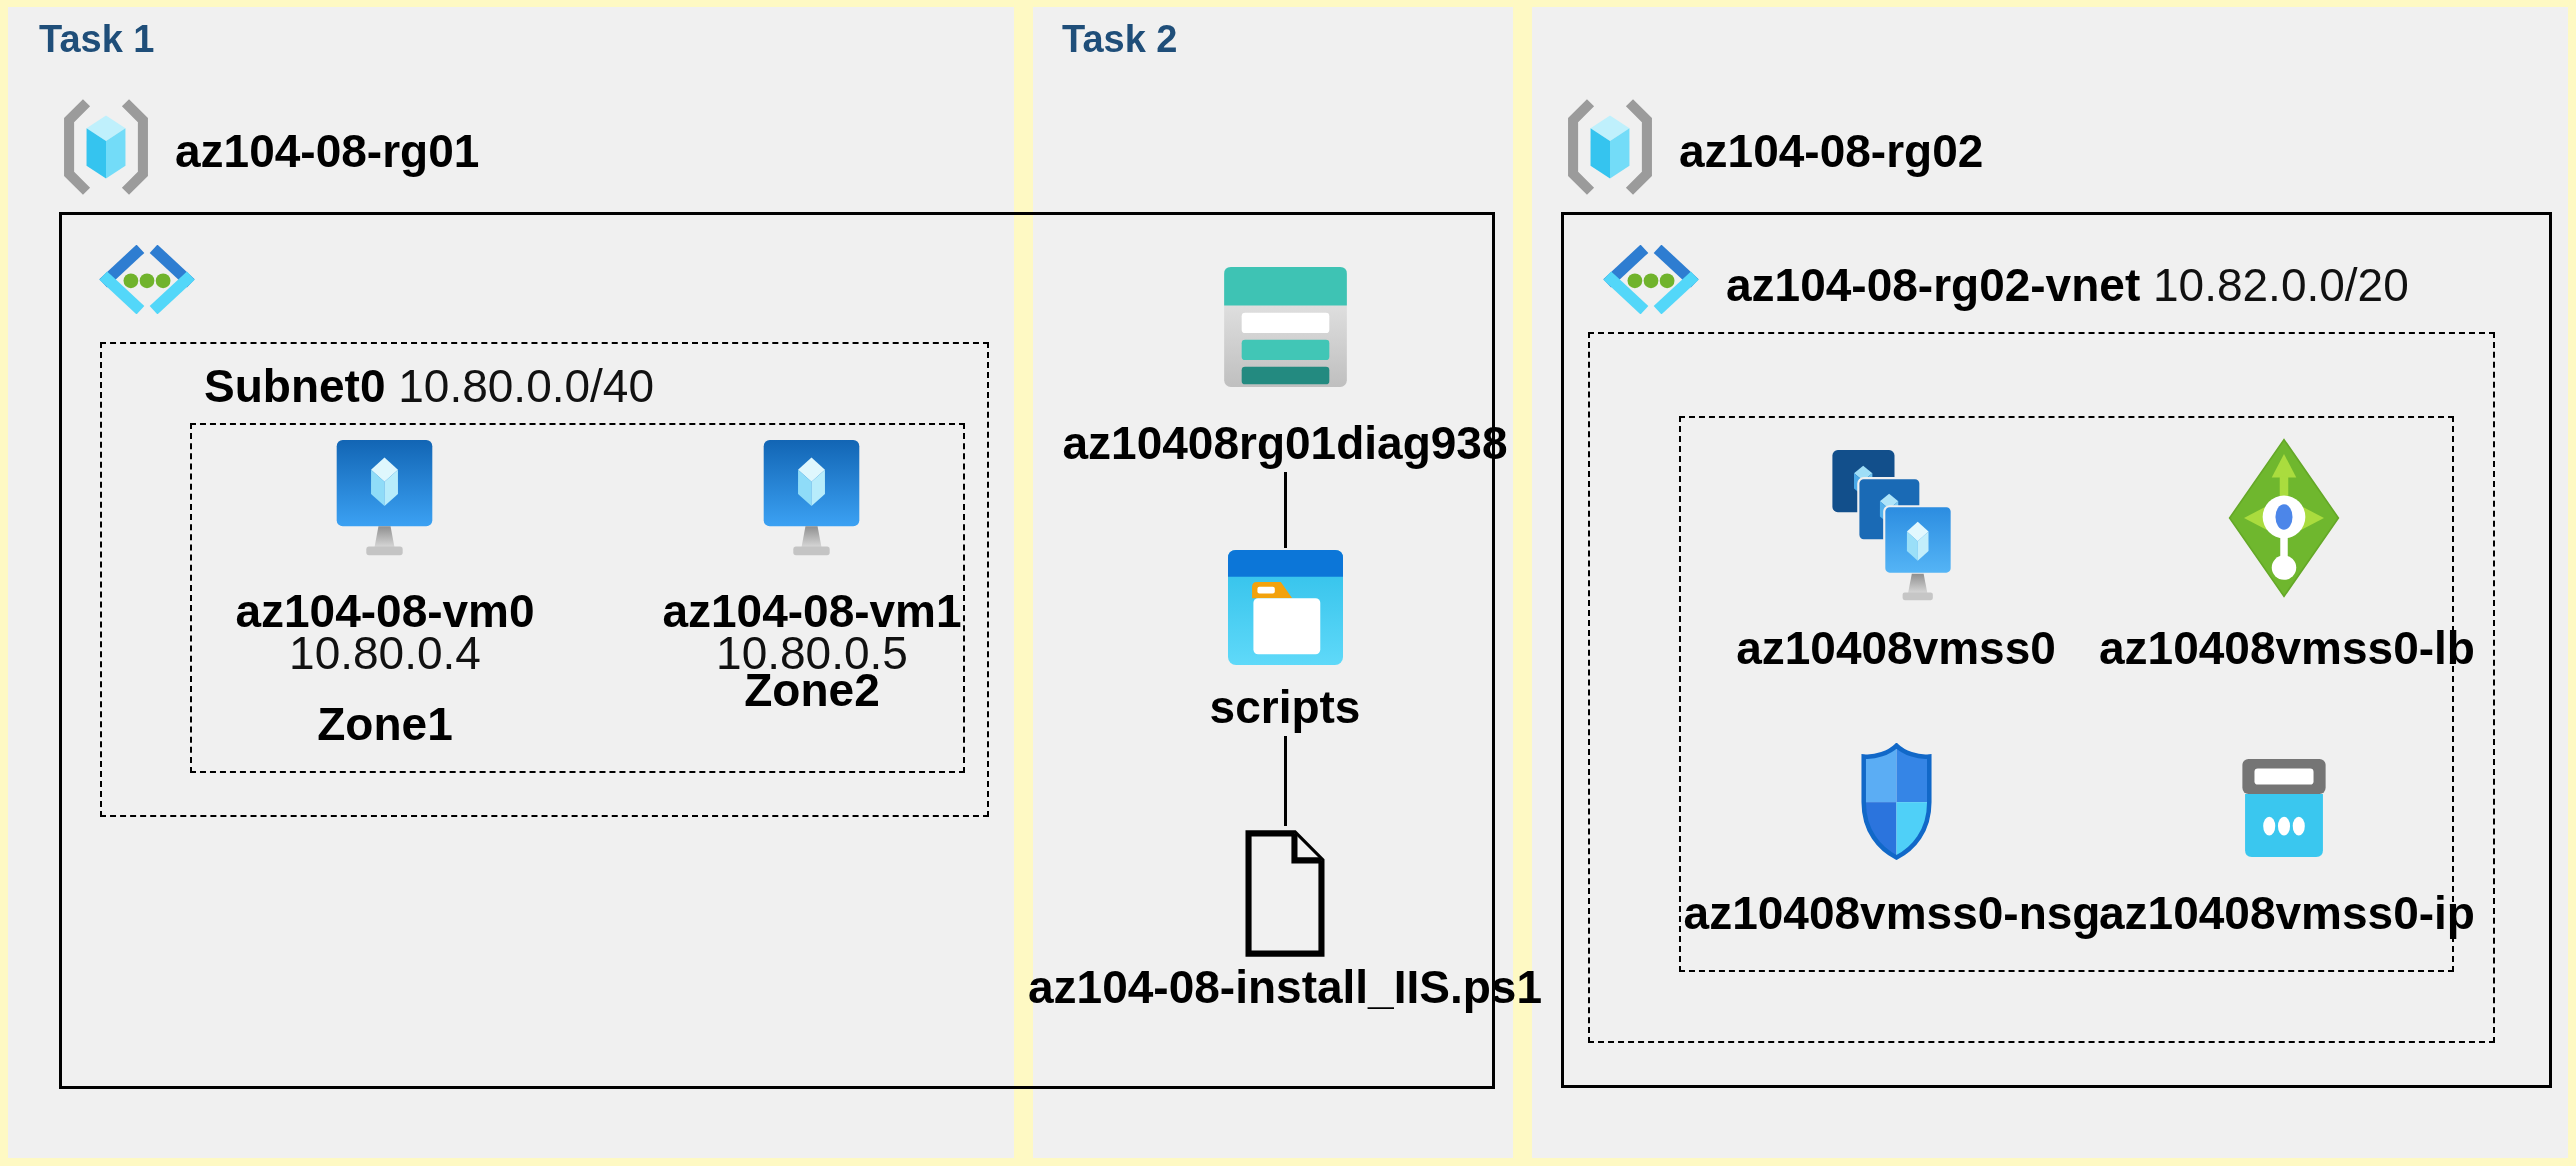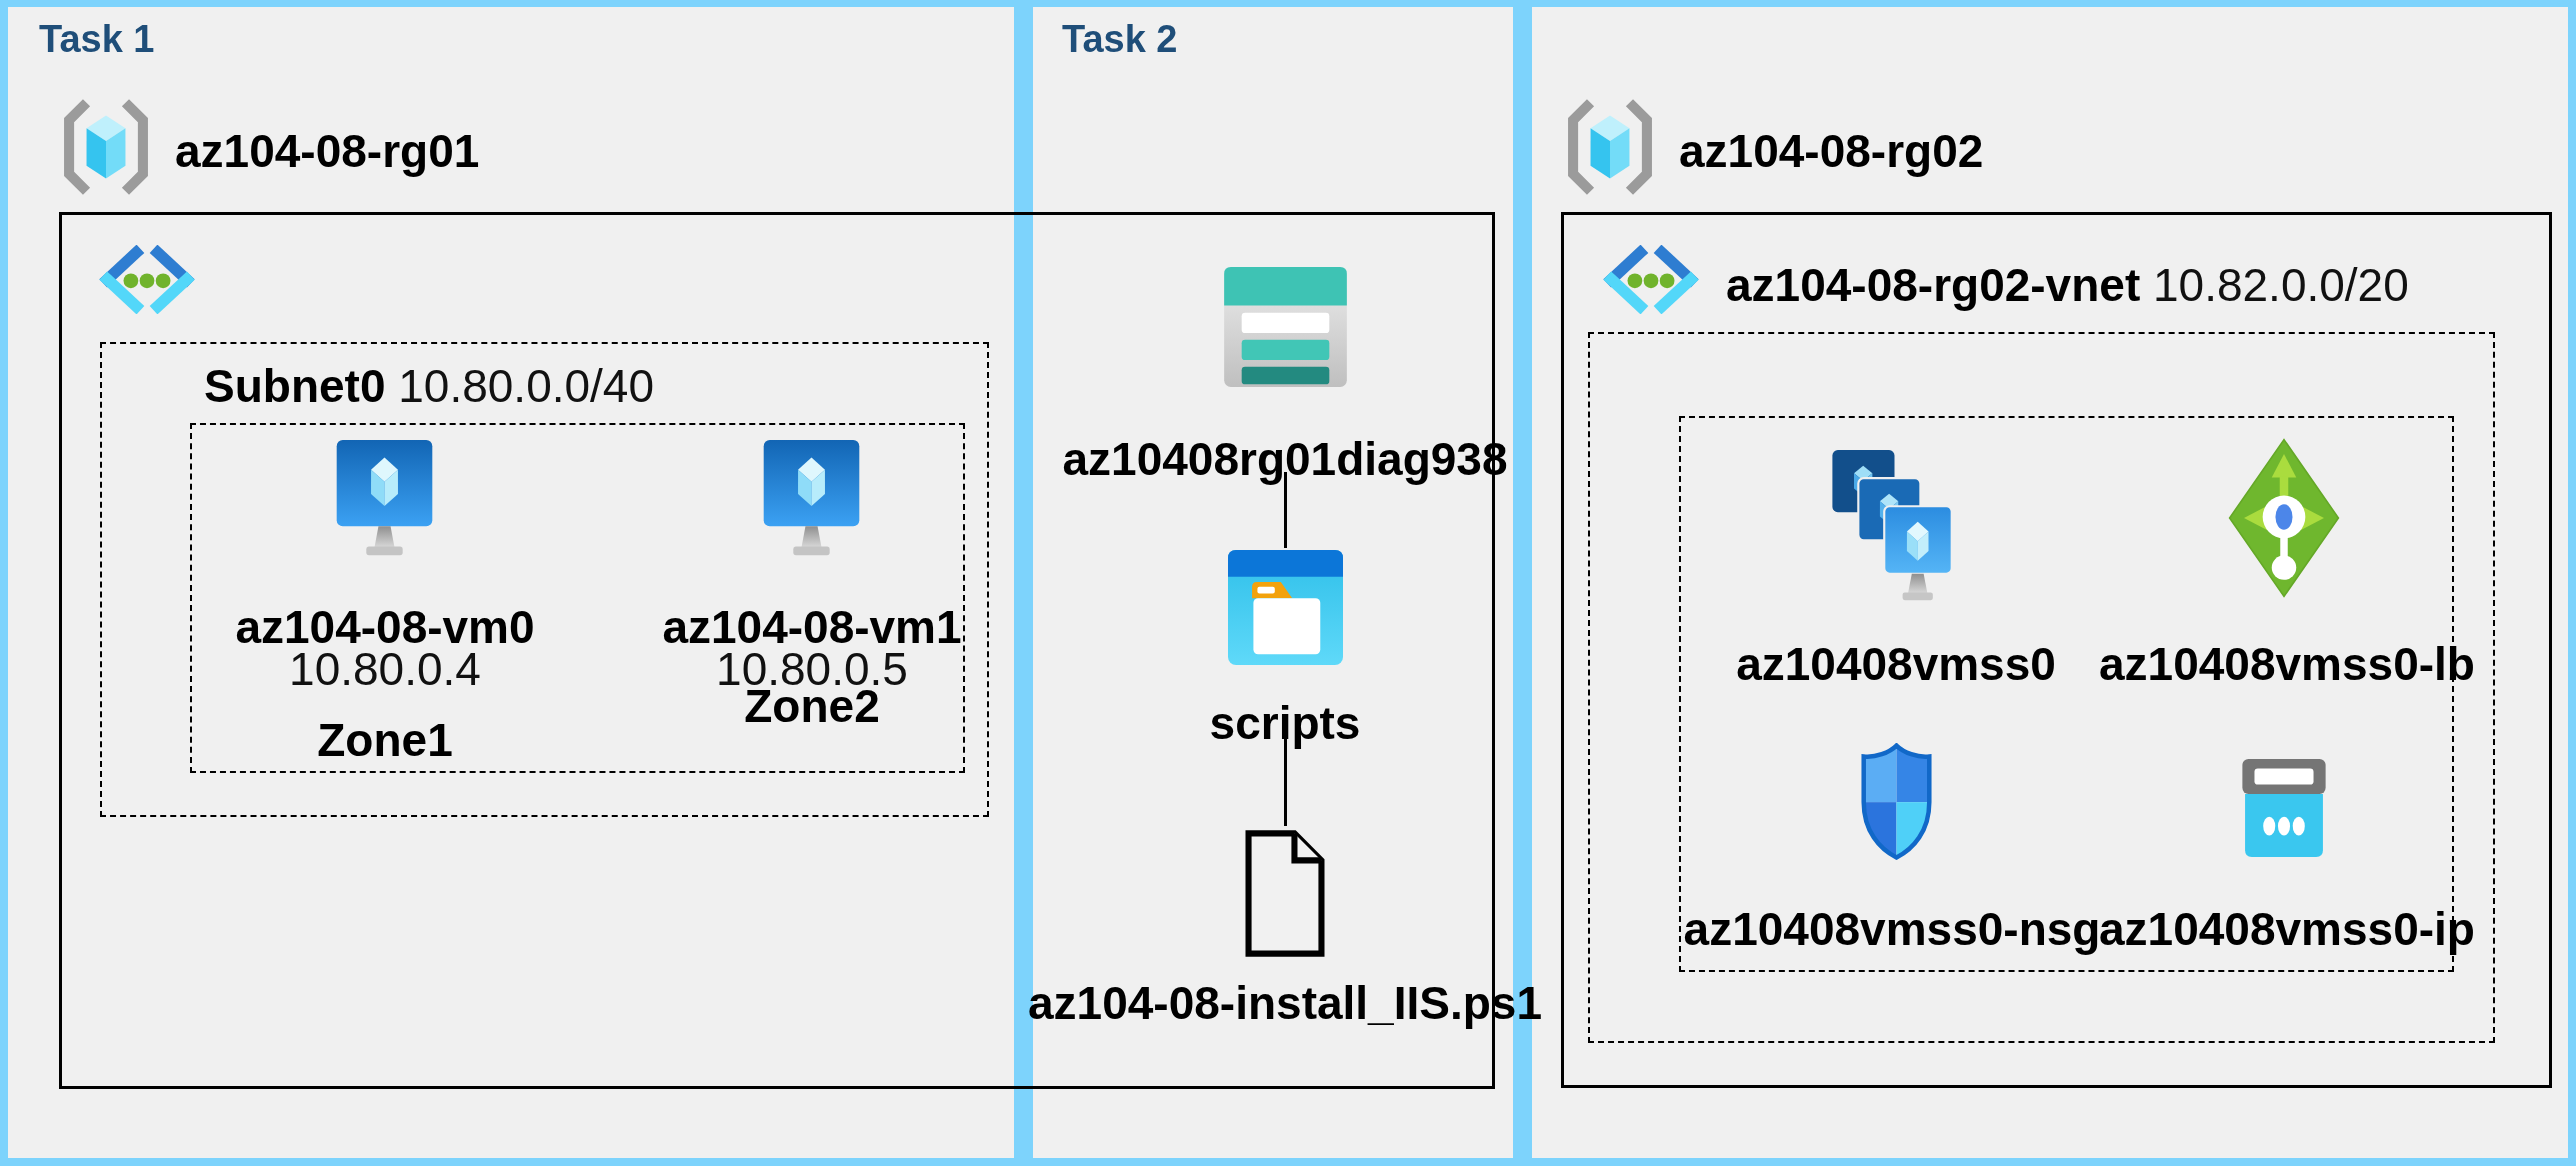--- a/index.html
+++ b/index.html
@@ -1,22 +1,22 @@
 <!DOCTYPE html>
 <html style="font-size:10.8px"><head>
 <meta charset="utf-8">
 <style>
   html,body{margin:0;padding:0;background:#ffffff;}
-  #canvas{position:relative;width:2576px;height:1166px;background:#7dd3fc;overflow:hidden;
+  #canvas{position:relative;width:2576px;height:1166px;background:#fef9c3;overflow:hidden;
           font-family:"Liberation Sans",sans-serif;}
   .panel{position:absolute;background:#f0f0f0;}
   .hdr{position:absolute;font-size:38px;font-weight:700;color:#1f4e79;white-space:nowrap;line-height:1.1;}
   .lbl{position:absolute;font-size:46px;font-weight:700;color:#000;white-space:nowrap;line-height:1.15;}
   .reg{font-weight:400;color:#111;}
-  .ctr{transform:translateX(-50%);margin-top:16px;}
+  .ctr{transform:translateX(-50%);}
   .box-solid{position:absolute;border:3.4px solid #000;box-sizing:border-box;}
   .box-dashed{position:absolute;border:2.7px dashed #000;box-sizing:border-box;}
   .vline{position:absolute;width:3.4px;background:#000;}
   .icon{position:absolute;line-height:0;}
 </style>
 </head>
 <body>
 
 <div id="canvas">
 

